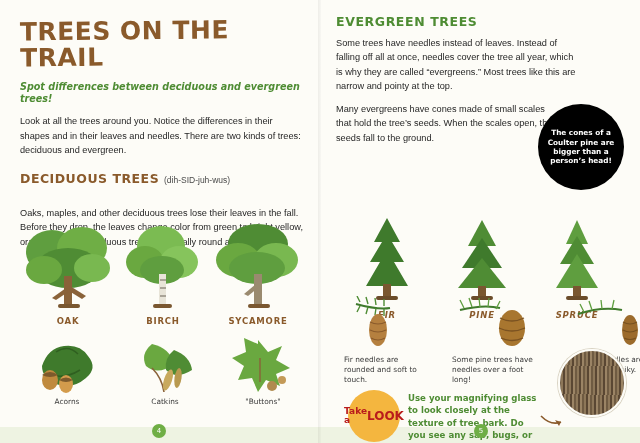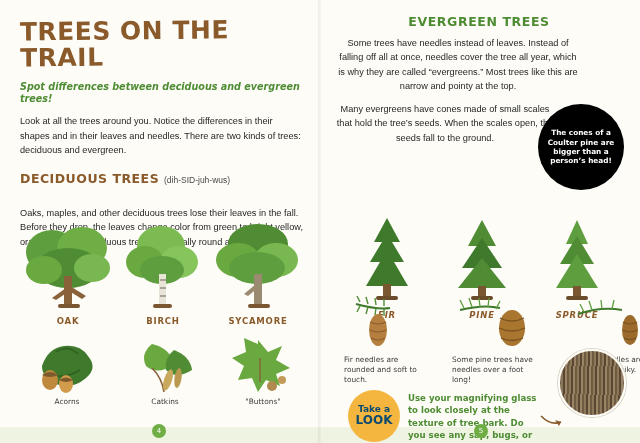--- a/index.html
+++ b/index.html
@@ -35,21 +35,20 @@
     width: 318px; height: 443px;
     padding: 14px 14px 0 20px;
     box-sizing: border-box;
   }
   .col-right {
     position: absolute;
     left: 322px; top: 0;
     width: 318px; height: 443px;
     padding: 14px 18px 0 14px;
     box-sizing: border-box;
-    text-align: center;
   }
   h1.title {
     font-family: "DejaVu Sans", sans-serif;
     font-size: 25px;
     line-height: 1.05;
     letter-spacing: 0.5px;
     color: #8a5a2b;
     margin: 4px 0 10px 0;
     font-weight: bold;
     transform: rotate(-0.6deg);
@@ -132,23 +131,23 @@
     text-align: center;
     padding: 8px;
     box-sizing: border-box;
   }
   .take-look {
     position: absolute;
     width: 52px;
     height: 52px;
     border-radius: 50%;
     background: #f4b63f;
-    color: #0c4a6e;
+    color: #b91c1c;
     display: flex;
-    flex-direction: column;
+    flex-direction: row;
     align-items: center;
     justify-content: center;
     font-family: "DejaVu Sans", sans-serif;
     font-weight: bold;
     line-height: 1.05;
   }
   .take-look .t1 { font-size: 9px; }
   .take-look .t2 { font-size: 12px; }
   .activity-text {
     position: absolute;

